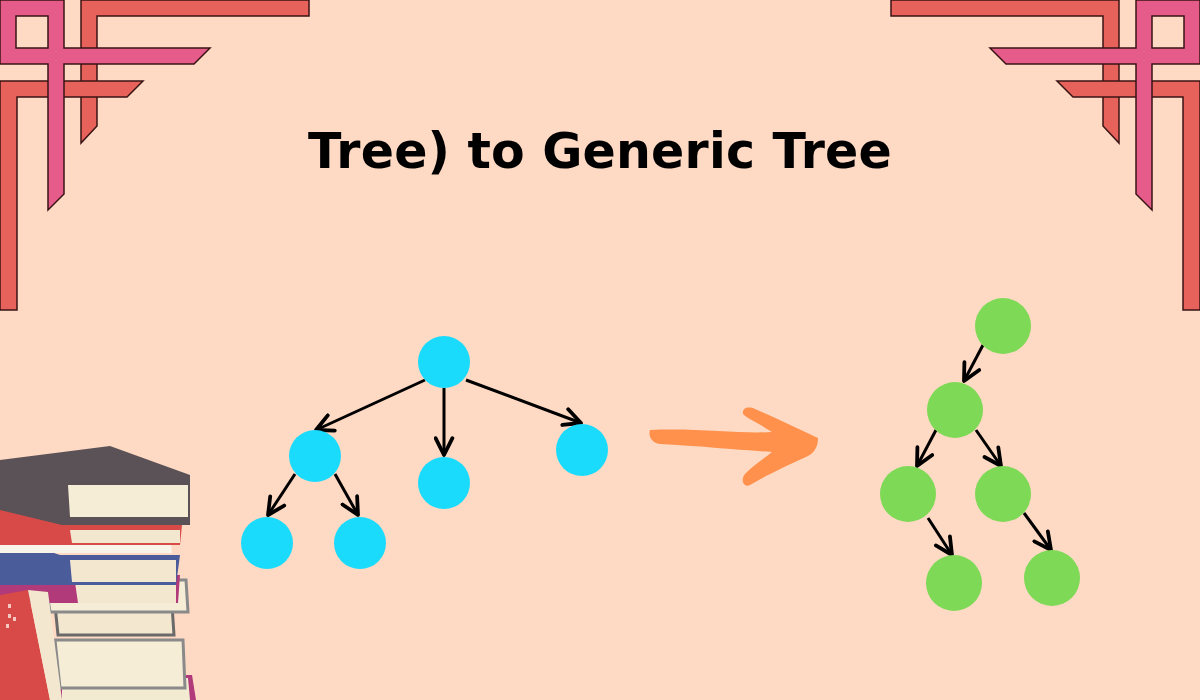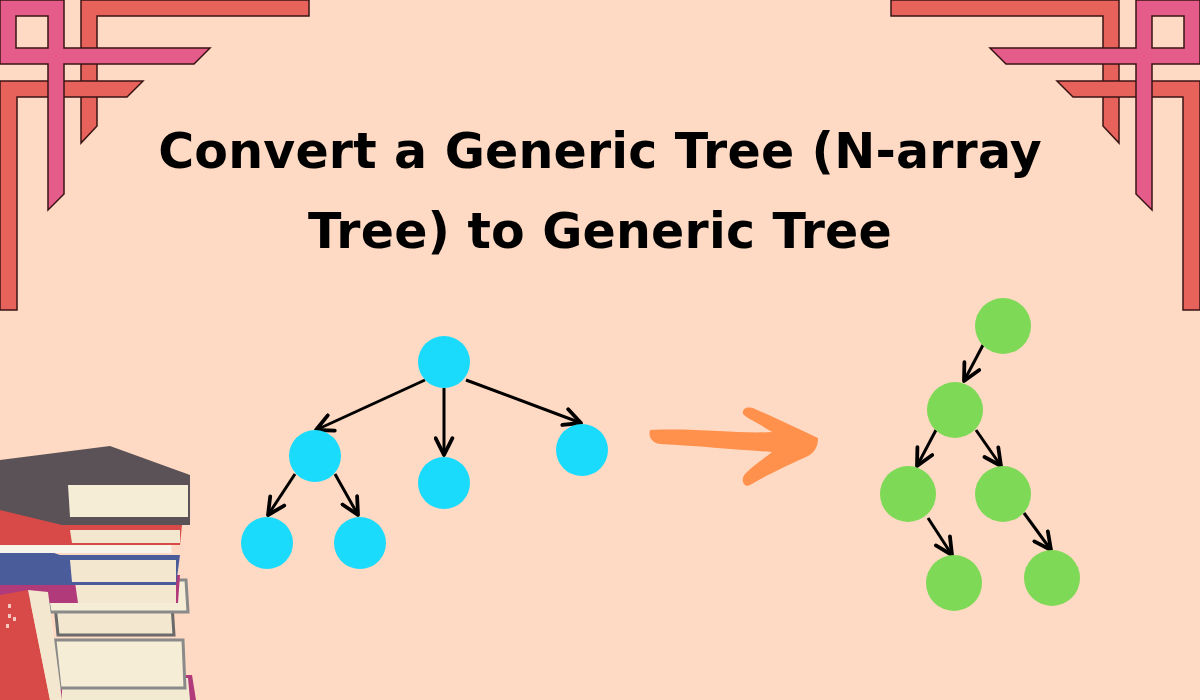--- a/index.html
+++ b/index.html
@@ -102,16 +102,15 @@
       <circle cx="1003" cy="326" r="28"></circle>
       <circle cx="955" cy="410" r="28"></circle>
       <circle cx="908" cy="494" r="28"></circle>
       <circle cx="1003" cy="494" r="28"></circle>
       <circle cx="954" cy="583" r="28"></circle>
       <circle cx="1052" cy="578" r="28"></circle>
     </g>
   </svg>
 
   <h1 class="title" style="margin:0;">
-    <span>Convert a Generic Tree (N-array</span>
     <span>Tree) to Generic Tree</span>
   </h1>
 </div>
 
 </body></html>

